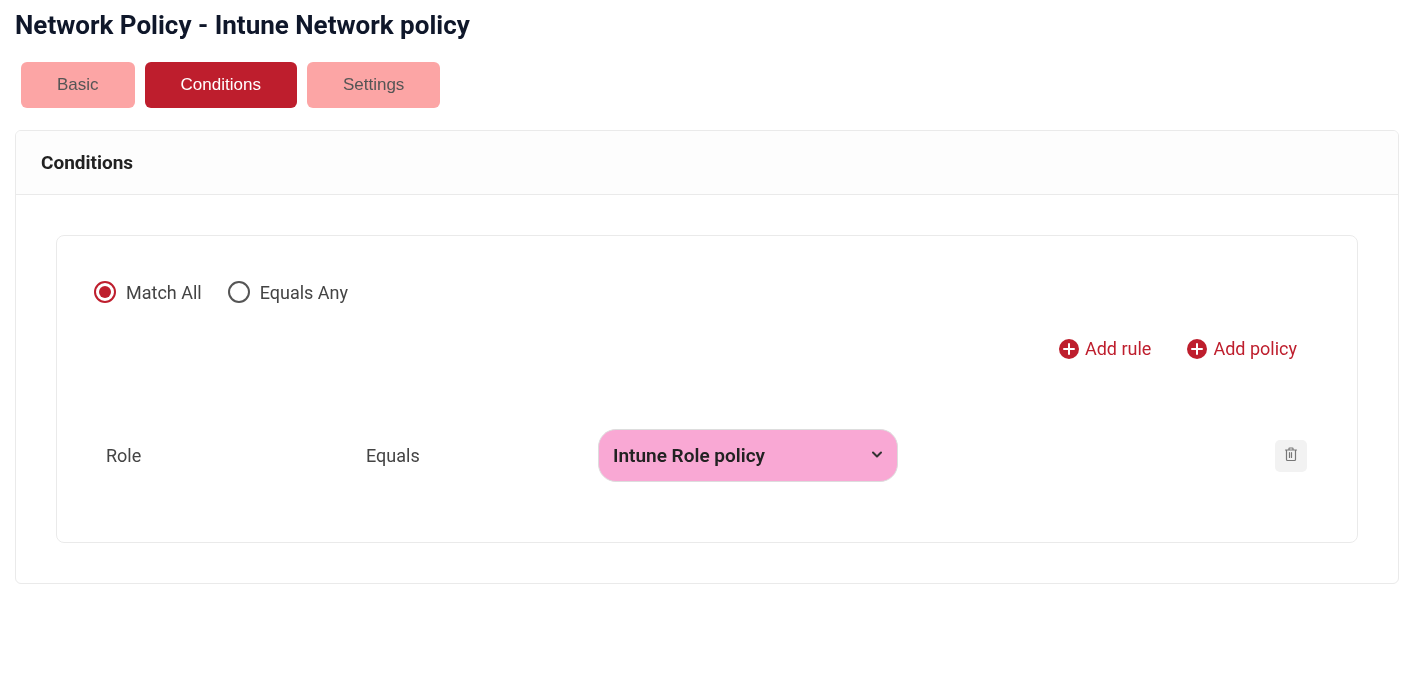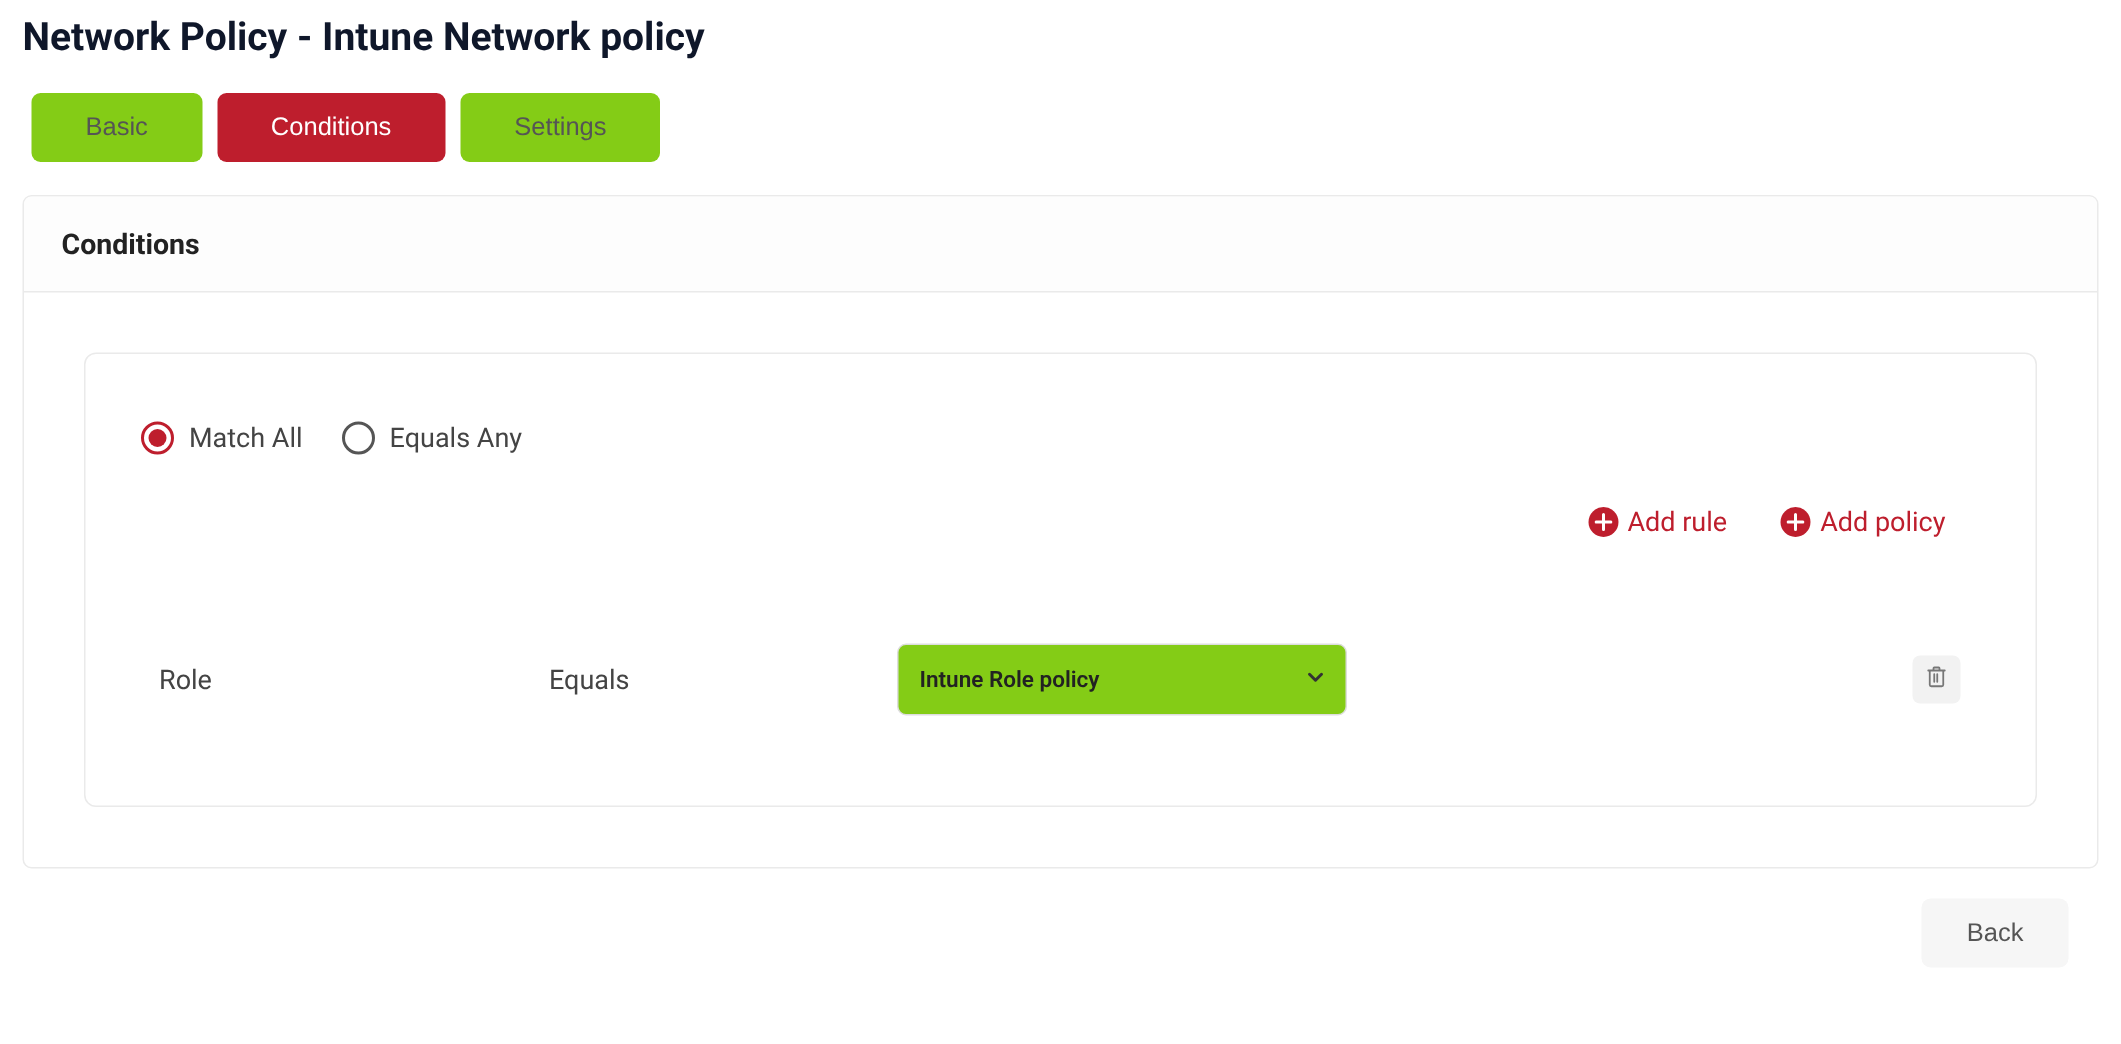--- a/index.html
+++ b/index.html
@@ -22,21 +22,21 @@
     .tabs {
       display: flex;
       gap: 10px;
       margin-bottom: 22px;
       padding-left: 6px;
     }
     .tab {
       padding: 13px 36px;
       border-radius: 6px;
       font-size: 17px;
-      background: #84cc16;
+      background: #fca5a5;
       color: #555;
       cursor: pointer;
       border: none;
     }
     .tab.active {
       background: #be1e2d;
       color: #ffffff;
     }
     .panel {
       border: 1px solid #eaeaea;
@@ -96,21 +96,21 @@
     }
     .actions-row {
       display: flex;
       justify-content: flex-end;
       gap: 36px;
       margin-bottom: 70px;
       padding-right: 10px;
     }
     .action-link {
       display: flex;
-      align-items: flex-start;
+      align-items: center;
       gap: 6px;
       color: #be1e2d;
       font-size: 18px;
       cursor: pointer;
     }
     .plus-icon {
       width: 20px;
       height: 20px;
       border-radius: 50%;
       background: #be1e2d;
@@ -139,25 +139,25 @@
       width: 220px;
     }
     .select-wrap {
       position: relative;
       width: 300px;
     }
     .select-box {
       width: 100%;
       padding: 14px 40px 14px 14px;
       border: 1px solid #ddd;
-      border-radius: 6px;
-      font-size: 15px;
+      border-radius: 18px;
+      font-size: 19px;
       font-weight: 600;
       color: #222;
-      background: #84cc16;
+      background: #f9a8d4;
       cursor: pointer;
       appearance: none;
     }
     .select-caret {
       position: absolute;
       right: 14px;
       top: 50%;
       transform: translateY(-50%);
       pointer-events: none;
     }
@@ -268,14 +268,13 @@
               </svg>
           </span>
         </div>
       </div>
 
     </div>
   </div>
 </div>
 
 <div class="footer-buttons">
-  <button class="btn btn-secondary">Back</button>
 </div>
 
 </body></html>

